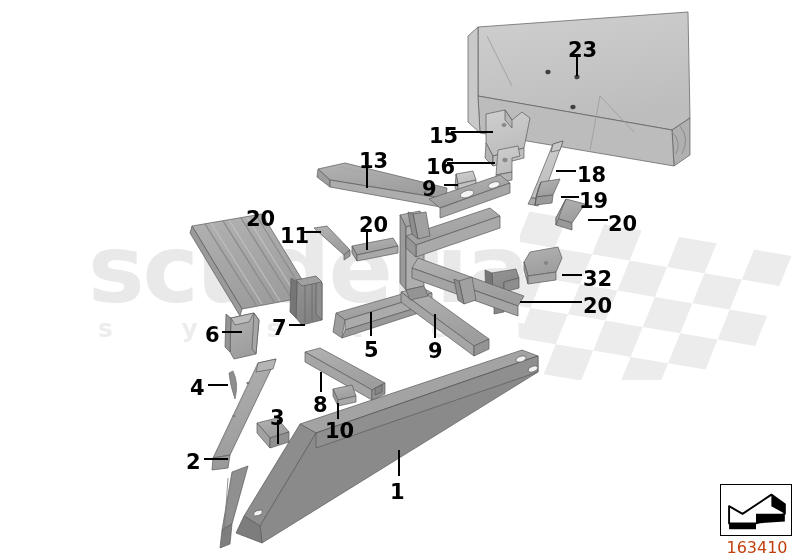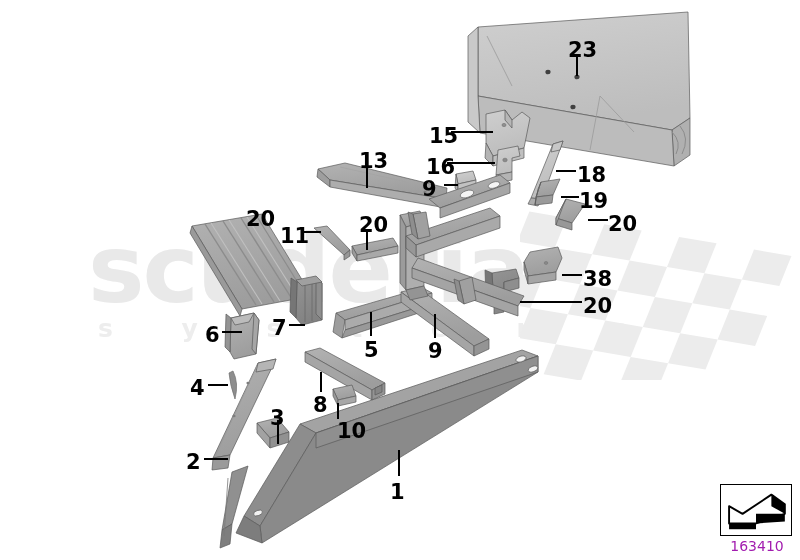--- a/index.html
+++ b/index.html
@@ -40,21 +40,21 @@
   .leader.v{width:1.6px;}
   .leader.h{height:1.6px;}
 
   
   .keybox{
     position:absolute;left:720px;top:484px;width:72px;height:52px;
     border:1.5px solid #000;background:#fff;z-index:5;box-sizing:border-box;
   }
   .keynum{
     position:absolute;left:718px;top:538px;width:78px;text-align:center;
-    font-family:"DejaVu Sans", sans-serif;font-size:14px;color:#a21caf;z-index:5;
+    font-family:"DejaVu Sans", sans-serif;font-size:16px;color:#c2410c;z-index:5;
   }
 </style>
 </head>
 <body>
 
 <div id="stage">
 
   <div class="wm-layer">
     <div class="wm-word">scuderia</div>
     <div class="wm-sub">s y s t e m s</div>
@@ -333,32 +333,32 @@
   <div id="label-host">
       <div class="lbl" style="left: 390px; top: 482px;">1</div>
       <div class="lbl" style="left: 186px; top: 452px;">2</div>
       <div class="lbl" style="left: 270px; top: 408px;">3</div>
       <div class="lbl" style="left: 190px; top: 378px;">4</div>
       <div class="lbl" style="left: 364px; top: 340px;">5</div>
       <div class="lbl" style="left: 205px; top: 325px;">6</div>
       <div class="lbl" style="left: 272px; top: 318px;">7</div>
       <div class="lbl" style="left: 313px; top: 395px;">8</div>
       <div class="lbl" style="left: 428px; top: 341px;">9</div>
-      <div class="lbl" style="left: 337px; top: 421px; text-align: right;">10</div>
+      <div class="lbl" style="left: 325px; top: 421px; text-align: right;">10</div>
       <div class="lbl" style="left: 359px; top: 215px;">20</div>
       <div class="lbl" style="left: 280px; top: 226px;">11</div>
       <div class="lbl" style="left: 359px; top: 151px;">13</div>
       <div class="lbl" style="left: 422px; top: 179px;">9</div>
       <div class="lbl" style="left: 429px; top: 126px;">15</div>
       <div class="lbl" style="left: 426px; top: 157px; text-align: center;">16</div>
       <div class="lbl" style="left: 577px; top: 165px;">18</div>
       <div class="lbl" style="left: 246px; top: 209px;">20</div>
       <div class="lbl" style="left: 579px; top: 191px;">19</div>
       <div class="lbl" style="left: 608px; top: 214px;">20</div>
-      <div class="lbl" style="left: 583px; top: 269px;">38</div>
+      <div class="lbl" style="left: 583px; top: 269px;">32</div>
       <div class="lbl" style="left: 583px; top: 296px;">20</div>
       <div class="lbl" style="left: 568px; top: 40px;">23</div>
     </div>
 
   <div class="keybox">
     <svg viewBox="0 0 72 52" width="100%" height="100%">
       <polygon points="8,22 22,30 52,10 66,20 66,30 36,40 8,40" fill="#ffffff" stroke="#000" stroke-width="2" stroke-linejoin="round"></polygon>
       <polygon points="52,10 66,20 66,30 52,22" fill="#000"></polygon>
       <polygon points="36,30 66,30 66,38 36,40" fill="#000"></polygon>
       <polygon points="8,40 36,40 36,46 8,46" fill="#000"></polygon>

